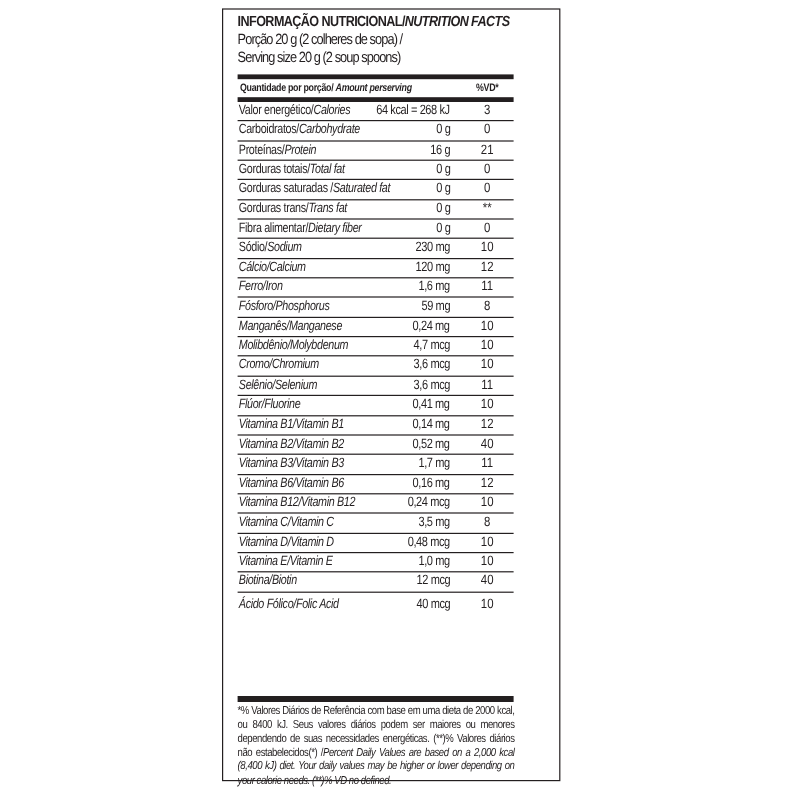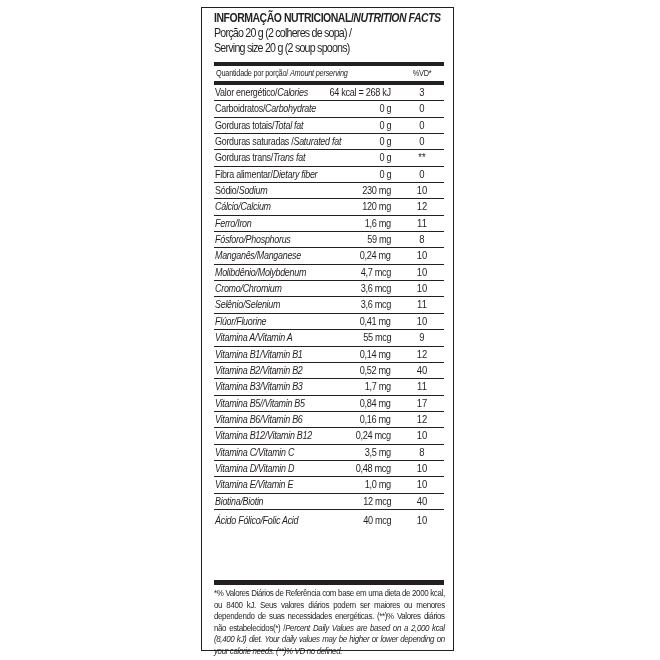--- a/index.html
+++ b/index.html
@@ -1,19 +1,19 @@
 <!DOCTYPE html>
 <html><head>
 <meta charset="utf-8">
 <style>
   html, body { margin: 0; padding: 0; background: #ffffff; }
   body { width: 660px; height: 660px; position: relative; overflow: hidden;
          font-family: "Liberation Sans", "DejaVu Sans", sans-serif; color: #231f20; }
   .label-box {
-    position: absolute; left: 201px; top: 7px; width: 253px; height: 644px;
+    position: absolute; left: 185px; top: 7px; width: 282px; height: 644px;
     border: 1.5px solid #231f20; box-sizing: border-box;
   }
   .inner { position: absolute; left: 12px; top: 0; width: 230px; }
   .title {
     position: absolute; top: 3px; left: 0; white-space: nowrap;
     font-weight: bold; font-size: 12.2px; letter-spacing: -0.55px;
     transform: scaleX(0.86); transform-origin: left top;
   }
   .title i { font-style: italic; }
   .serving {
@@ -22,21 +22,21 @@
     transform: scaleX(0.86); transform-origin: left top;
   }
   .serving.s1 { top: 18px; }
   .serving.s2 { top: 33px; }
   .bar { position: absolute; left: 0; width: 230px; background: #231f20; }
   .bar.b1 { top: 54px; height: 4px; }
   .bar.b2 { top: 73px; height: 4px; }
   .bar.b3 { top: 572px; height: 4.5px; }
   .head-row {
     position: absolute; top: 58px; left: 0; width: 230px; height: 15px;
-    font-size: 9px; letter-spacing: -0.3px;
+    font-size: 9px; letter-spacing: -0.3px; font-weight: bold;
   }
   .head-row .hl { position: absolute; left: 2px; top: 2px; white-space: nowrap;
     transform: scaleX(0.82); transform-origin: left top; }
   .head-row .hl i { font-style: italic; }
   .head-row .hr { position: absolute; left: 190px; width: 36px; text-align: center; top: 2px;
     transform: scaleX(0.82); transform-origin: center top; }
   .rows { position: absolute; top: 77px; left: 0; width: 230px; }
   .row {
     position: relative; height: 16.35px; border-bottom: 1px solid #231f20; box-sizing: border-box;
     font-size: 11.2px; line-height: 15px; white-space: nowrap;
@@ -78,20 +78,25 @@
           <span class="nm"><span>Valor energético/</span><i>Calories</i></span>
           <span class="amt">64 kcal = 268 kJ</span>
           <span class="vd">3</span>
         </div>
         <div class="row">
           <span class="nm"><span>Carboidratos/</span><i>Carbohydrate</i></span>
           <span class="amt">0 g</span>
           <span class="vd">0</span>
         </div>
         <div class="row">
+          <span class="nm"><span>Proteínas/</span><i>Protein</i></span>
+          <span class="amt">16 g</span>
+          <span class="vd">21</span>
+        </div>
+        <div class="row">
           <span class="nm"><span>Gorduras totais/</span><i>Total fat</i></span>
           <span class="amt">0 g</span>
           <span class="vd">0</span>
         </div>
         <div class="row">
           <span class="nm"><span>Gorduras saturadas /</span><i>Saturated fat</i></span>
           <span class="amt">0 g</span>
           <span class="vd">0</span>
         </div>
         <div class="row">
@@ -143,43 +148,33 @@
           <span class="nm all-italic"><span>Selênio/</span><i>Selenium</i></span>
           <span class="amt">3,6 mcg</span>
           <span class="vd">11</span>
         </div>
         <div class="row">
           <span class="nm all-italic"><span>Flúor/</span><i>Fluorine</i></span>
           <span class="amt">0,41 mg</span>
           <span class="vd">10</span>
         </div>
         <div class="row">
-          <span class="nm all-italic"><span>Vitamina A/</span><i>Vitamin A</i></span>
-          <span class="amt">55 mcg</span>
-          <span class="vd">9</span>
-        </div>
-        <div class="row">
           <span class="nm all-italic"><span>Vitamina B1/</span><i>Vitamin B1</i></span>
           <span class="amt">0,14 mg</span>
           <span class="vd">12</span>
         </div>
         <div class="row">
           <span class="nm all-italic"><span>Vitamina B2/</span><i>Vitamin B2</i></span>
           <span class="amt">0,52 mg</span>
           <span class="vd">40</span>
         </div>
         <div class="row">
           <span class="nm all-italic"><span>Vitamina B3/</span><i>Vitamin B3</i></span>
           <span class="amt">1,7 mg</span>
           <span class="vd">11</span>
-        </div>
-        <div class="row">
-          <span class="nm all-italic"><span>Vitamina B5//</span><i>Vitamin B5</i></span>
-          <span class="amt">0,84 mg</span>
-          <span class="vd">17</span>
         </div>
         <div class="row">
           <span class="nm all-italic"><span>Vitamina B6/</span><i>Vitamin B6</i></span>
           <span class="amt">0,16 mg</span>
           <span class="vd">12</span>
         </div>
         <div class="row">
           <span class="nm all-italic"><span>Vitamina B12/</span><i>Vitamin B12</i></span>
           <span class="amt">0,24 mcg</span>
           <span class="vd">10</span>

